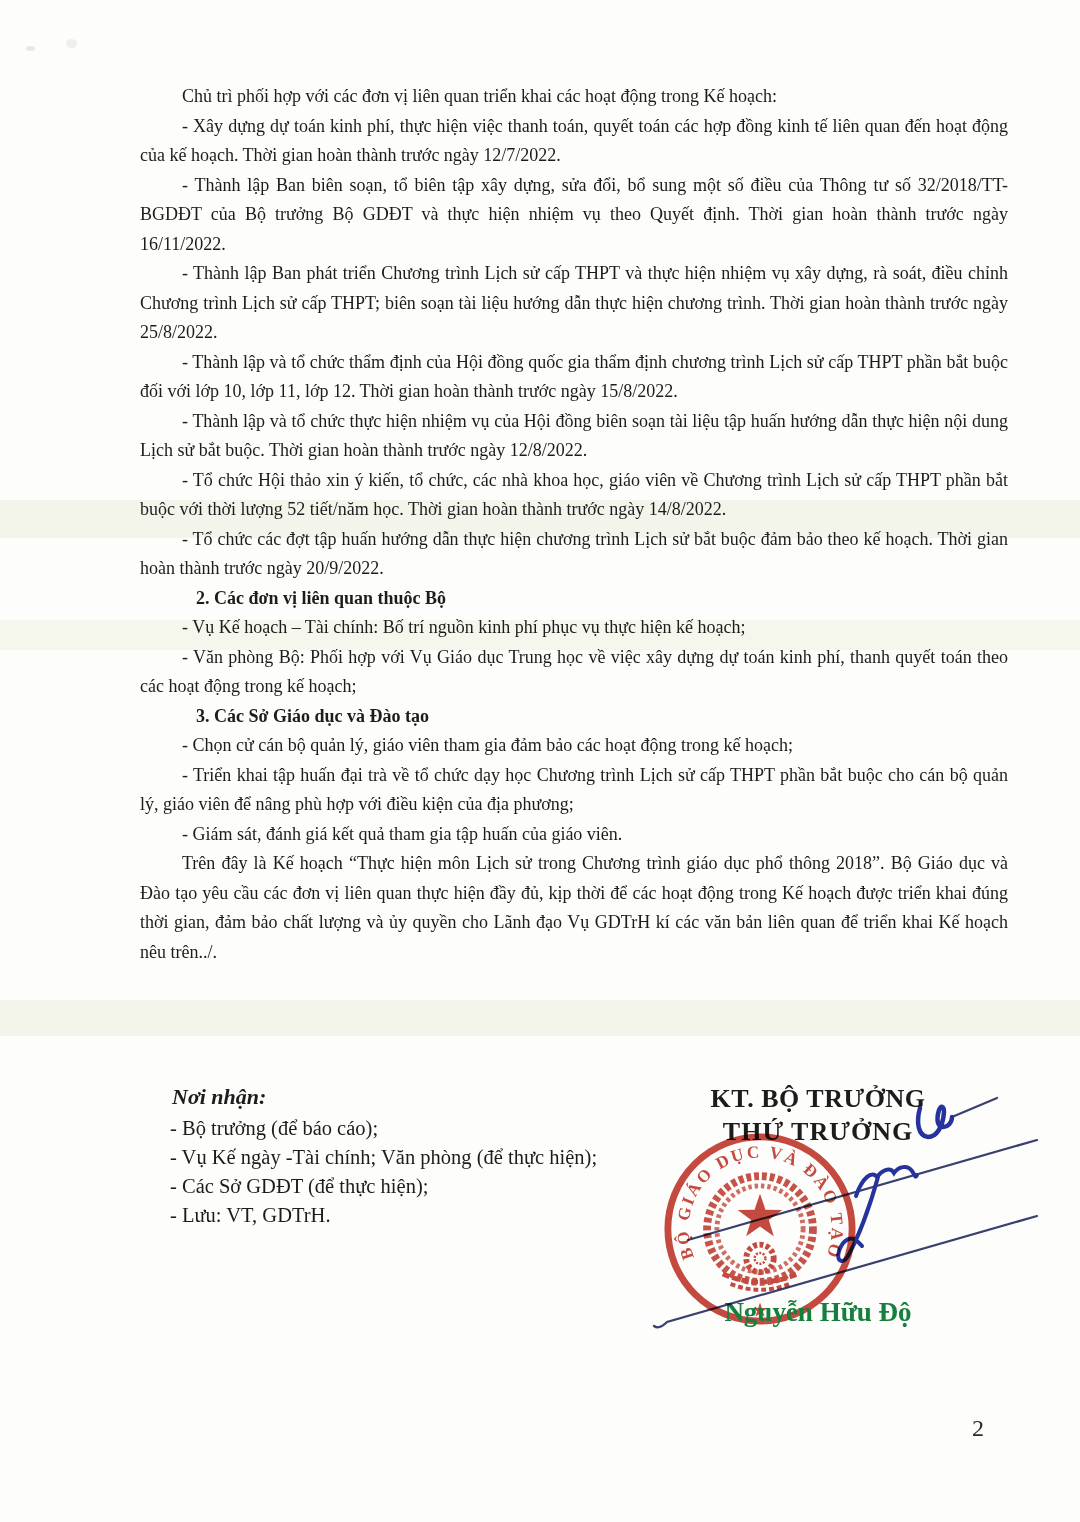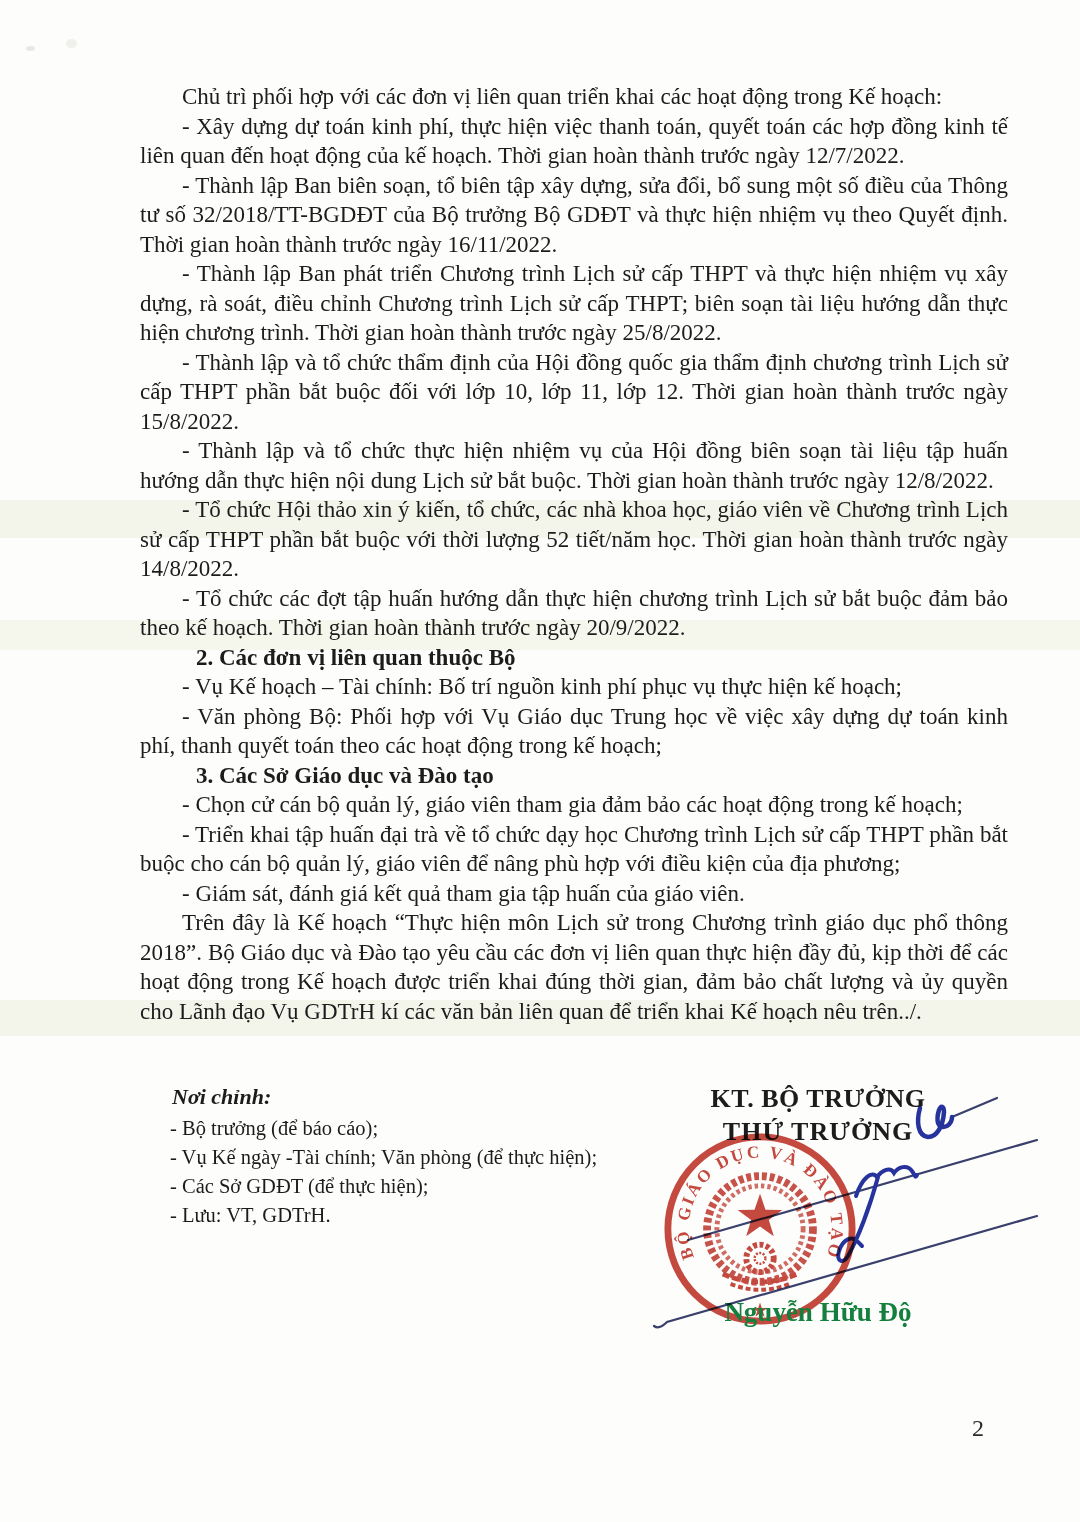--- a/index.html
+++ b/index.html
@@ -19,21 +19,21 @@
   .speck.s1{left:26px;top:46px;width:9px;height:5px;opacity:.45;}
   .speck.s2{left:66px;top:39px;width:11px;height:9px;opacity:.3;}
   .tint{position:absolute;left:0;width:1080px;background:rgba(213,223,182,.24);pointer-events:none;}
   .tint.t1{top:500px;height:38px;}
   .tint.t2{top:620px;height:30px;opacity:.8;}
   .tint.t3{top:1000px;height:36px;}
 
   
   .content{
     position:absolute;left:140px;top:82px;width:868px;
-    font-size:23px;line-height:29.5px;
+    font-size:18px;line-height:29.5px;
     text-align:justify;
   }
   .content p{margin:0;padding:0;text-indent:42px;}
   .content p.heading{font-weight:bold;text-indent:56px;}
 
   
   .recipients{
     position:absolute;left:170px;top:1082px;width:470px;
     font-size:20.5px;line-height:29px;
   }
@@ -89,21 +89,21 @@
     <p>- Vụ Kế hoạch – Tài chính: Bố trí nguồn kinh phí phục vụ thực hiện kế hoạch;</p>
     <p>- Văn phòng Bộ: Phối hợp với Vụ Giáo dục Trung học về việc xây dựng dự toán kinh phí, thanh quyết toán theo các hoạt động trong kế hoạch;</p>
     <p class="heading">3. Các Sở Giáo dục và Đào tạo</p>
     <p>- Chọn cử cán bộ quản lý, giáo viên tham gia đảm bảo các hoạt động trong kế hoạch;</p>
     <p>- Triển khai tập huấn đại trà về tổ chức dạy học Chương trình Lịch sử cấp THPT phần bắt buộc cho cán bộ quản lý, giáo viên để nâng  phù hợp với điều kiện của địa phương;</p>
     <p>- Giám sát, đánh giá kết quả tham gia tập huấn của giáo viên.</p>
     <p>Trên đây là Kế hoạch “Thực hiện môn Lịch sử trong Chương trình giáo dục phổ thông 2018”. Bộ Giáo dục và Đào tạo yêu cầu các đơn vị liên quan thực hiện đầy đủ, kịp thời để các hoạt động trong Kế hoạch được triển khai đúng thời gian, đảm bảo chất lượng và ủy quyền cho Lãnh đạo Vụ GDTrH kí các văn bản liên quan để triển khai Kế hoạch nêu trên../.</p>
   </div>
 
   <div class="recipients">
-    <p class="rc-head">Nơi chỉnh:</p>
+    <p class="rc-head">Nơi nhận:</p>
     <p class="rc-item">- Bộ trưởng (để báo cáo);</p>
     <p class="rc-item">- Vụ Kế ngày -Tài chính; Văn phòng (để thực hiện);</p>
     <p class="rc-item">- Các Sở GDĐT (để thực hiện);</p>
     <p class="rc-item">- Lưu: VT, GDTrH.</p>
   </div>
 
   <div class="sig-titles">
     <div class="l1">KT. BỘ TRƯỞNG</div>
     <div class="l2">THỨ TRƯỞNG</div>
   </div>

